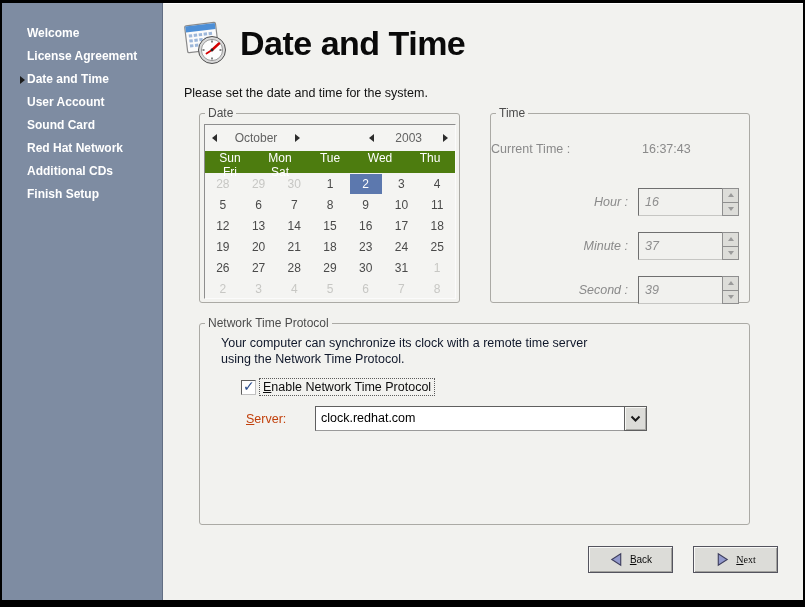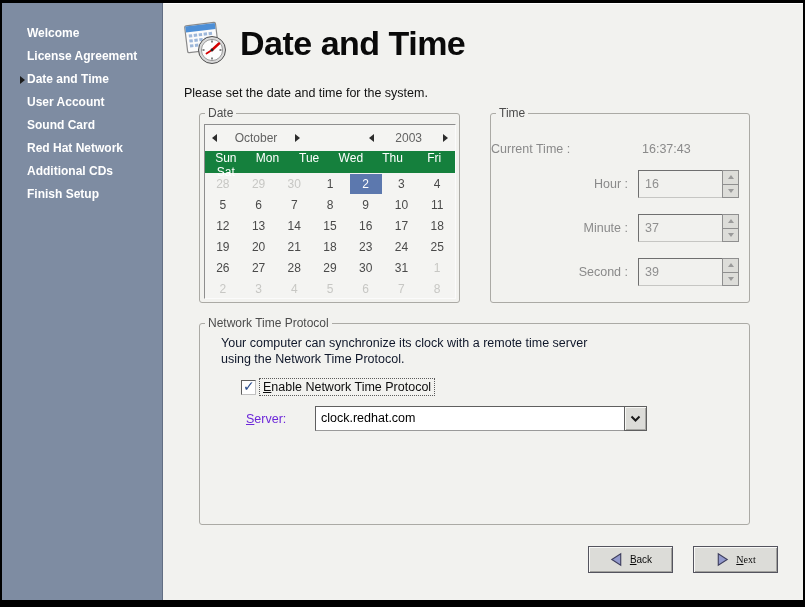--- a/index.html
+++ b/index.html
@@ -64,37 +64,37 @@
   .cal-nav {
     height:26px; display:flex; align-items:center; padding:0 7px;
     font-size:12px; color:#636363;
   }
   .cal-nav .mon-label { width:62px; text-align:center; margin:0 8px; }
   .cal-nav .year-label { text-align:center; margin:0 21px; }
   .cal-nav .spacer { flex:1; }
   .tri-l { width:0; height:0; border-top:4px solid transparent; border-bottom:4px solid transparent; border-right:5px solid #2c2c2c; cursor:pointer; }
   .tri-r { width:0; height:0; border-top:4px solid transparent; border-bottom:4px solid transparent; border-left:5px solid #2c2c2c; cursor:pointer; }
   .cal-dhrow {
-    height:22px; background:#15803d; display:grid; grid-template-columns:repeat(6,1fr);
+    height:22px; background:#4d7c0f; display:grid; grid-template-columns:repeat(5,1fr);
     align-items:center;
   }
   .cal-dh { color:#ffffff; font-size:12px; text-align:center; }
   .cal-grid {
     display:grid; grid-template-columns:repeat(7,1fr); grid-auto-rows:21px;
     align-items:center;
   }
   .cal-cell { font-size:12px; color:#4a4a4a; text-align:center; height:20px; line-height:20px; margin:0 2px; }
   .cal-cell.muted { color:#c7c7c4; }
   .cal-cell.selected { background:#5c78ae; color:#ffffff; }
 
   
   .curtime-row { position:absolute; left:0; top:28px; width:100%; height:16px; font-size:12.5px; color:#8a8a8a; }
   .curtime-label { position:absolute; left:0; width:137px; }
   .curtime-value { position:absolute; left:151px; }
-  .spin-rows { position:absolute; left:0; top:56px; right:10px; }
+  .spin-rows { position:absolute; left:0; top:74px; right:10px;font-style:italic; }
   .time-row { display:flex; align-items:center; height:28px; margin-bottom:16px; }
   .time-label { width:137px; text-align:right; font-size:12.5px; color:#8a8a8a; margin-right:10px; flex:none; }
   .spinner { display:flex; height:28px; }
   .spin-entry {
     width:84px; height:28px; line-height:26px; padding-left:6px;
     background:#f1f1ee; color:#8f8f8f; font-size:12.5px;
     border:1px solid; border-color:#6f6f6f #c6c6c3 #c6c6c3 #6f6f6f;
     border-right:none;
   }
   .spin-btns { width:17px; height:28px; display:flex; flex-direction:column; }
@@ -116,21 +116,21 @@
   }
   .checkbox .check {
     position:absolute; left:1px; top:-3px; color:#2b4d8c;
     font-size:14px; font-weight:bold;
   }
   .ntp-check-label {
     margin-left:4px; font-size:12.5px; color:#0d0d0d;
     outline:1px dotted #5a5a5a; padding:1px 3px; cursor:pointer; white-space:nowrap;
   }
   .server-row { position:absolute; left:46px; top:82px; display:flex; align-items:center; }
-  .server-label { font-size:12.5px; color:#6d28d9; width:55px; }
+  .server-label { font-size:12.5px; color:#c2410c; width:55px; }
   .combo { display:flex; width:332px; height:25px; margin-left:14px; }
   .combo-entry {
     flex:1; height:25px; line-height:23px; padding-left:5px;
     background:#ffffff; color:#000; font-size:12.5px;
     border:1px solid; border-color:#5f5f5f #9a9a9a #9a9a9a #5f5f5f;
     border-right:none; white-space:nowrap; overflow:hidden;
   }
   .combo-btn {
     width:23px; height:25px; background:#dddab; background:#dcdcd8;
     border:1px solid #5f5f5f;

